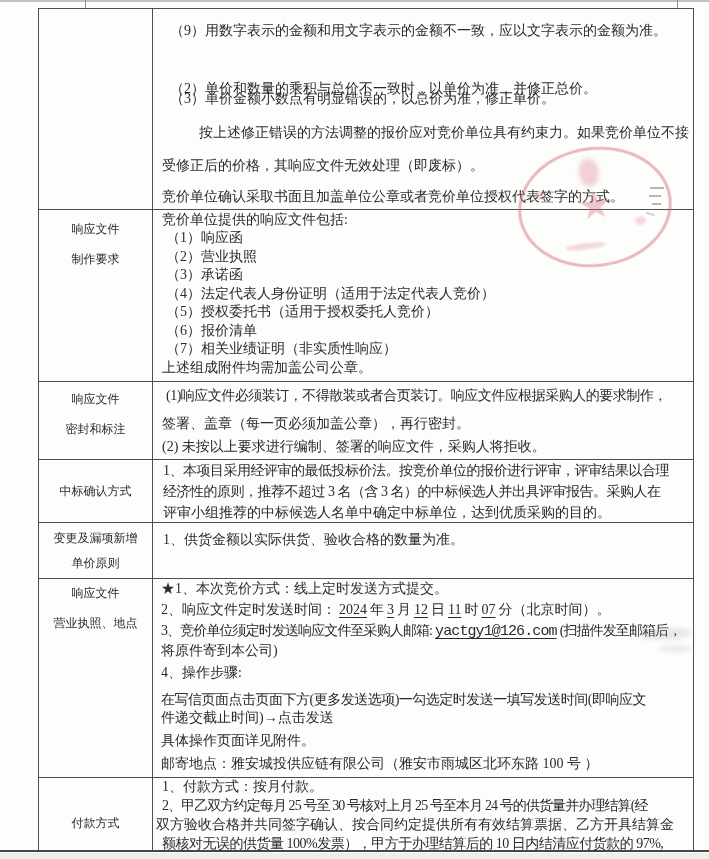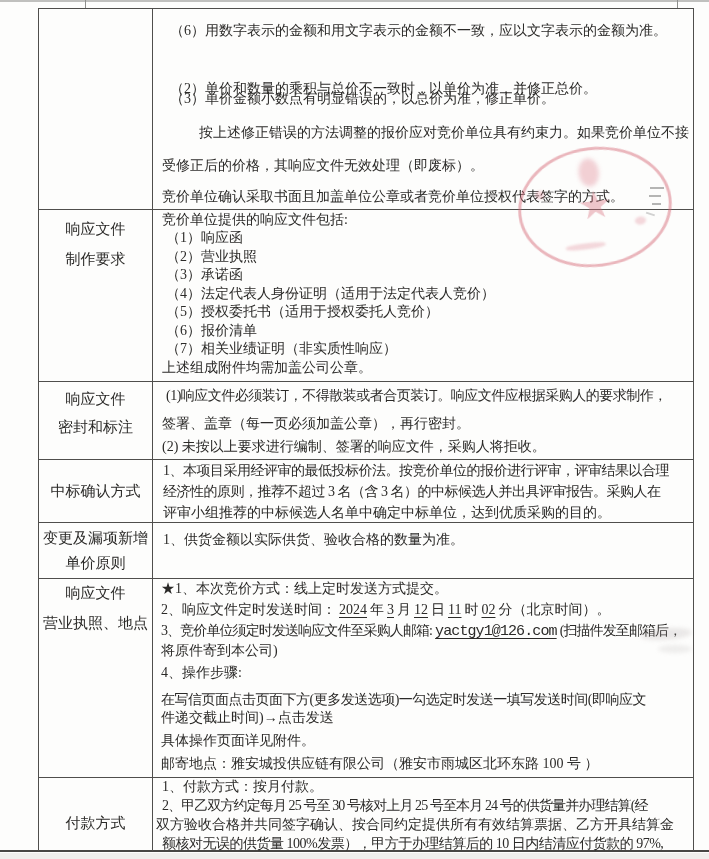--- a/index.html
+++ b/index.html
@@ -11,21 +11,21 @@
   }
   .hline { position:absolute; height:1.4px; background:#4f4e4c; }
   .vline { position:absolute; width:1.4px; background:#4f4e4c; }
   .scan-strip-top { position:absolute; left:0; top:0; width:709px; height:2.4px; background:#b5b5b3; opacity:.85; }
   .scan-tick { position:absolute; top:0; width:1.4px; height:9px; background:#8f8f8d; }
   .scan-strip-bottom { position:absolute; left:0; top:850px; width:709px; height:2.2px; background:#474644; }
   .below-band { position:absolute; left:0; top:853px; width:709px; height:6px; background:#efeeec; }
 
   .label {
     position:absolute; left:39px; width:113px; text-align:center;
-    font-size:15px; height:20px; line-height:20px; white-space:nowrap;
+    font-size:12px; height:20px; line-height:20px; white-space:nowrap;
   }
   .line {
     position:absolute; font-size:14px; height:20px; line-height:20px;
     white-space:nowrap;
   }
   .sm { height:19px; line-height:19px; }
   .tight  { letter-spacing:-0.5px; }
   .tighter{ letter-spacing:-0.9px; }
   .u { text-decoration:underline; text-underline-offset:3px; padding:0 3px; }
   .email { font-family:"Liberation Mono","DejaVu Sans Mono",monospace; font-size:15px; }
@@ -64,59 +64,59 @@
   <div class="hline" style="left:38px; top:209px; width:655px;"></div>
   <div class="hline" style="left:38px; top:381px; width:655px;"></div>
   <div class="hline" style="left:38px; top:459px; width:655px;"></div>
   <div class="hline" style="left:38px; top:522px; width:655px;"></div>
   <div class="hline" style="left:38px; top:578px; width:655px;"></div>
   <div class="hline" style="left:38px; top:777px; width:655px;"></div>
   <div class="vline" style="left:38px;  top:8px; height:843px;"></div>
   <div class="vline" style="left:152px; top:8px; height:843px;"></div>
   <div class="vline" style="left:693px; top:8px; height:843px;"></div>
 
-  <div class="line" style="left:170px; top:21px;">（6）用数字表示的金额和用文字表示的金额不一致，应以文字表示的金额为准。</div>
+  <div class="line" style="left:170px; top:21px;">（9）用数字表示的金额和用文字表示的金额不一致，应以文字表示的金额为准。</div>
   <div class="line" style="left:170px; top:55px;margin-top:24px;">（2）单价和数量的乘积与总价不一致时，以单价为准，并修正总价。</div>
   <div class="line" style="left:170px; top:89px;">（3）单价金额小数点有明显错误的，以总价为准，修正单价。</div>
   <div class="line" style="left:199px; top:123px;">按上述修正错误的方法调整的报价应对竞价单位具有约束力。如果竞价单位不接</div>
   <div class="line" style="left:162px; top:156px;">受修正后的价格，其响应文件无效处理（即废标）。</div>
   <div class="line" style="left:162px; top:187px;">竞价单位确认采取书面且加盖单位公章或者竞价单位授权代表签字的方式。</div>
 
   <div class="label" style="top:219px;">响应文件</div>
   <div class="label" style="top:249px;">制作要求</div>
   <div class="line sm" style="left:162px; top:210px;">竞价单位提供的响应文件包括:</div>
   <div class="line sm" style="left:166px; top:228px;">（1）响应函</div>
   <div class="line sm" style="left:166px; top:247px;">（2）营业执照</div>
   <div class="line sm" style="left:166px; top:265px;">（3）承诺函</div>
   <div class="line sm" style="left:166px; top:284px;">（4）法定代表人身份证明（适用于法定代表人竞价）</div>
   <div class="line sm" style="left:166px; top:302px;">（5）授权委托书（适用于授权委托人竞价）</div>
   <div class="line sm" style="left:166px; top:321px;">（6）报价清单</div>
   <div class="line sm" style="left:166px; top:339px;">（7）相关业绩证明（非实质性响应）</div>
   <div class="line sm" style="left:162px; top:358px;">上述组成附件均需加盖公司公章。</div>
 
   <div class="label" style="top:389px;">响应文件</div>
-  <div class="label" style="top:419px;font-family:Liberation Mono, monospace;">密封和标注</div>
+  <div class="label" style="top:419px;">密封和标注</div>
   <div class="line tight" style="left:166px; top:386px;">(1)响应文件必须装订，不得散装或者合页装订。响应文件应根据采购人的要求制作，</div>
   <div class="line" style="left:162px; top:414px;">签署、盖章（每一页必须加盖公章），再行密封。</div>
   <div class="line" style="left:162px; top:437px;">(2) 未按以上要求进行编制、签署的响应文件，采购人将拒收。</div>
 
   <div class="label" style="top:481px;">中标确认方式</div>
   <div class="line tight" style="left:163px; top:461px;">1、本项目采用经评审的最低投标价法。按竞价单位的报价进行评审，评审结果以合理</div>
   <div class="line tight" style="left:163px; top:482px;">经济性的原则，推荐不超过 3 名（含 3 名）的中标候选人并出具评审报告。采购人在</div>
   <div class="line" style="left:163px; top:503px;">评审小组推荐的中标候选人名单中确定中标单位，达到优质采购的目的。</div>
 
   <div class="label" style="top:528px;">变更及漏项新增</div>
   <div class="label" style="top:553px;">单价原则</div>
   <div class="line" style="left:163px; top:530px;">1、供货金额以实际供货、验收合格的数量为准。</div>
 
   <div class="label" style="top:583px;">响应文件</div>
   <div class="label" style="top:613px;">营业执照、地点</div>
   <div class="line" style="left:161px; top:579px;">★1、本次竞价方式：线上定时发送方式提交。</div>
   <div class="line" style="left:161px; top:600px;">
-    <span>2、响应文件定时发送时间：</span><span class="u">2024</span><span>年</span><span class="u">3</span><span>月</span><span class="u">12</span><span>日</span><span class="u">11</span><span>时</span><span class="u">02</span><span>分</span><span>（北京时间）。</span>
+    <span>2、响应文件定时发送时间：</span><span class="u">2024</span><span>年</span><span class="u">3</span><span>月</span><span class="u">12</span><span>日</span><span class="u">11</span><span>时</span><span class="u">07</span><span>分</span><span>（北京时间）。</span>
   </div>
   <div class="line tighter" style="left:161px; top:621px;">
     <span>3、竞价单位须定时发送响应文件至采购人邮箱:</span><span class="u email">yactgy1@126.com</span><span>(扫描件发至邮箱后，</span>
   </div>
   <div class="line" style="left:161px; top:641px;">将原件寄到本公司)</div>
   <div class="line" style="left:161px; top:663px;">4、操作步骤:</div>
   <div class="line tight" style="left:161px; top:690px;">在写信页面点击页面下方(更多发送选项)一勾选定时发送一填写发送时间(即响应文</div>
   <div class="line" style="left:161px; top:708px;">件递交截止时间)→点击发送</div>
   <div class="line" style="left:161px; top:731px;">具体操作页面详见附件。</div>
   <div class="line" style="left:161px; top:754px;">邮寄地点：雅安城投供应链有限公司（雅安市雨城区北环东路 100 号 ）</div>

